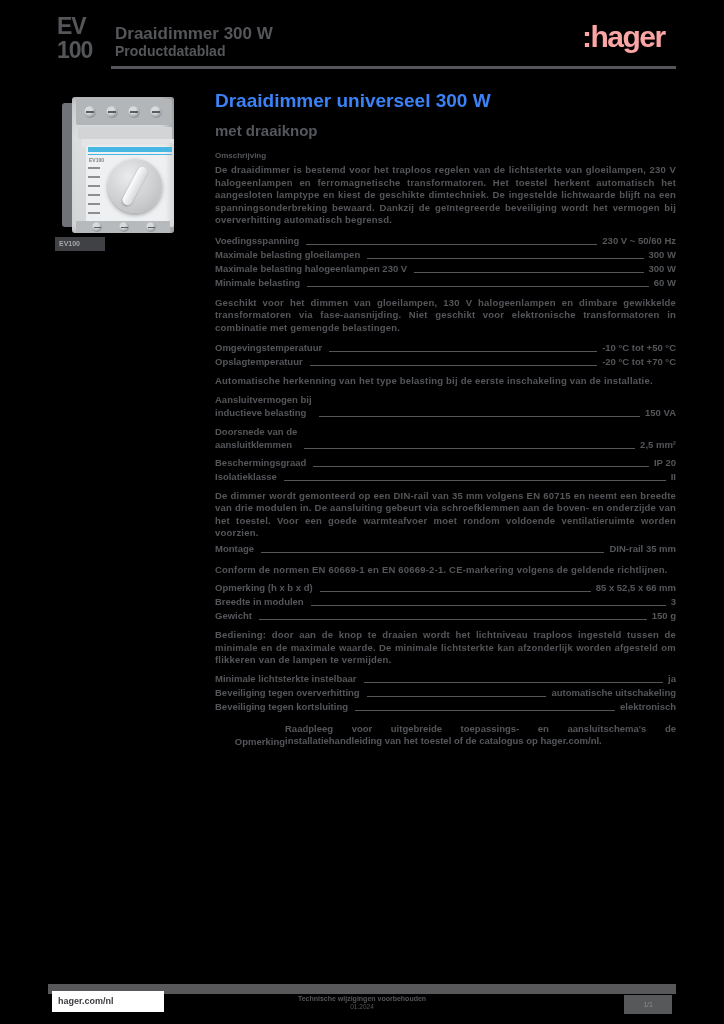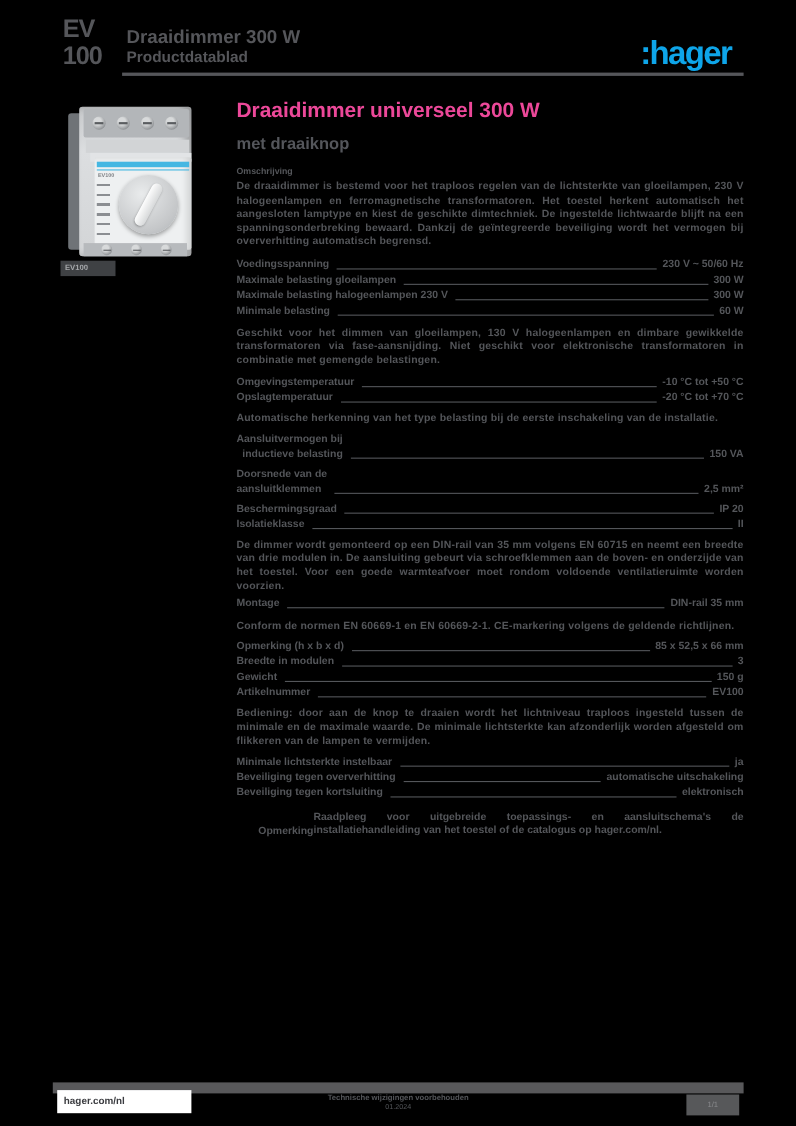--- a/index.html
+++ b/index.html
@@ -4,22 +4,22 @@
 <style>
   html,body{margin:0;padding:0;background:#000;}
   #canvas{position:relative;width:724px;height:1024px;background:#000;overflow:hidden;
           font-family:"Liberation Sans",sans-serif;color:#54565A;}
   
   .ref-blob{position:absolute;left:57px;top:14px;font-weight:900;font-size:23px;line-height:24px;
             letter-spacing:-1px;color:#55565A;}
   .doc-title{position:absolute;left:115px;top:24px;font-size:17px;font-weight:700;color:#55565A;}
   .doc-subtitle{position:absolute;left:115px;top:43px;font-size:14px;font-weight:700;color:#55565A;}
   .head-rule{position:absolute;left:111px;top:66px;width:565px;height:3px;background:#55565A;}
-  .logo{position:absolute;left:582px;top:20px;font-size:30px;font-weight:800;color:#0ea5e9;
-        letter-spacing:-1.5px;line-height:34px;margin-top:12px;}
+  .logo{position:absolute;left:582px;top:20px;font-size:30px;font-weight:800;color:#fca5a5;
+        letter-spacing:-1.5px;line-height:34px;}
   
   .photo{position:absolute;left:62px;top:95px;width:118px;height:140px;}
   .photo .clip{position:absolute;left:0;top:8px;width:16px;height:124px;background:#6F7377;border-radius:3px 0 0 3px;}
   .photo .body{position:absolute;left:10px;top:2px;width:102px;height:136px;border-radius:3px;
                background:linear-gradient(180deg,#c7c9cb,#dcdee0 30%,#d3d5d7);box-shadow:inset -6px 0 8px rgba(0,0,0,.25);}
   .photo .terms-top{position:absolute;left:14px;top:4px;width:96px;height:26px;background:#b3b6b9;border-radius:2px;}
   .photo .terms-bot{position:absolute;left:14px;top:126px;width:94px;height:12px;background:#b7babd;}
   .screw{position:absolute;border-radius:50%;background:radial-gradient(circle at 40% 35%,#d8dadb 30%,#8d9093 75%);}
   .screw:after{content:"";position:absolute;left:15%;top:45%;width:70%;height:10%;background:#5a5d60;}
   .photo .step1{position:absolute;left:16px;top:32px;width:94px;height:12px;background:#d2d4d6;}
@@ -33,35 +33,35 @@
                 background:repeating-linear-gradient(180deg,#8b8e92 0 2px,transparent 2px 9px);}
   .photo .knob{position:absolute;left:46px;top:64px;width:54px;height:54px;border-radius:50%;
                background:radial-gradient(circle at 38% 32%,#e9ebec,#c4c6c8 70%,#aab0b4);
                box-shadow:0 2px 4px rgba(0,0,0,.35);}
   .photo .pointer{position:absolute;left:68px;top:70px;width:10px;height:42px;border-radius:5px;
                   background:linear-gradient(90deg,#fdfdfd,#d7d9da);transform:rotate(28deg);box-shadow:0 1px 2px rgba(0,0,0,.3);}
   .photo-label{position:absolute;left:55px;top:237px;width:50px;height:14px;background:#3F4144;
                color:#A6A8AB;font-size:7px;font-weight:700;line-height:14px;padding-left:4px;box-sizing:border-box;}
   
   .main{position:absolute;left:215px;top:90px;width:461px;}
-  .title1{font-size:19px;line-height:22px;font-weight:700;color:#ec4899;}
+  .title1{font-size:19px;line-height:22px;font-weight:700;color:#3b82f6;}
   .title2{font-size:15px;line-height:18px;font-weight:700;color:#54565B;margin-top:10px;}
   .section-label{font-size:8px;font-weight:800;margin-top:11px;}
   .blk{font-size:9.5px;color:#54565A;}
   .para,.band{font-weight:700;line-height:12.5px;letter-spacing:.2px;text-align:justify;margin-top:3px;}
   .band{white-space:nowrap;overflow:hidden;}
   .row,.rowml,.note{display:flex;align-items:flex-end;line-height:13px;margin-top:1px;font-weight:700;}
   .row .lbl,.rowml .lbl{white-space:pre-line;}
   .leader{flex:1;border-bottom:1.6px solid #54565A;margin:0 5px 2px 7px;min-width:20px;}
   .val{white-space:nowrap;}
   .note .lbl{min-width:70px;font-weight:800;text-align:right;}
   .note .txt{flex:1;font-weight:700;line-height:12.5px;text-align:justify;}
   
   .foot-bar{position:absolute;left:48px;top:984px;width:628px;height:10px;background:#58585A;}
-  .foot-site{position:absolute;left:52px;top:991px;width:122px;height:21px;background:#ffffff;
+  .foot-site{position:absolute;left:52px;top:991px;width:112px;height:21px;background:#ffffff;
              color:#3A3B3F;font-size:9px;font-weight:700;line-height:21px;padding-left:6px;box-sizing:border-box;}
   .foot-center{position:absolute;left:262px;top:995px;width:200px;text-align:center;color:#54565A;}
   .foot-center .l1{font-size:7px;font-weight:700;}
   .foot-center .l2{font-size:6.5px;margin-top:1px;}
   .foot-page{position:absolute;left:624px;top:995px;width:48px;height:19px;background:#57585A;
              color:#8A8B8E;font-size:7px;line-height:19px;text-align:center;}
 </style>
 </head>
 <body>
 
@@ -128,21 +128,21 @@
           <span class="lbl">Omgevingstemperatuur</span>
           <span class="leader"></span>
           <span class="val">-10 °C tot +50 °C</span>
         </div>
         <div class="blk row">
           <span class="lbl">Opslagtemperatuur</span>
           <span class="leader"></span>
           <span class="val">-20 °C tot +70 °C</span>
         </div>
         <div class="blk band" style="margin-top: 7px;">Automatische herkenning van het type belasting bij de eerste inschakeling van de installatie.</div>
-        <div class="blk rowml" style="margin-top: 5px; text-align: right;">
+        <div class="blk rowml" style="margin-top: 5px;">
           <span class="lbl">Aansluitvermogen bij
 inductieve belasting</span>
           <span class="leader"></span>
           <span class="val">150 VA</span>
         </div>
         <div class="blk rowml" style="margin-top: 6px;">
           <span class="lbl">Doorsnede van de
 aansluitklemmen</span>
           <span class="leader"></span>
           <span class="val">2,5 mm²</span>
@@ -171,25 +171,20 @@
         </div>
         <div class="blk row">
           <span class="lbl">Breedte in modulen</span>
           <span class="leader"></span>
           <span class="val">3</span>
         </div>
         <div class="blk row">
           <span class="lbl">Gewicht</span>
           <span class="leader"></span>
           <span class="val">150 g</span>
-        </div>
-        <div class="blk row">
-          <span class="lbl">Artikelnummer</span>
-          <span class="leader"></span>
-          <span class="val">EV100</span>
         </div>
         <div class="blk para" style="margin-top: 7px;">Bediening: door aan de knop te draaien wordt het lichtniveau traploos ingesteld tussen de minimale en de maximale waarde. De minimale lichtsterkte kan afzonderlijk worden afgesteld om flikkeren van de lampen te vermijden.</div>
         <div class="blk row" style="margin-top: 5px;">
           <span class="lbl">Minimale lichtsterkte instelbaar</span>
           <span class="leader"></span>
           <span class="val">ja</span>
         </div>
         <div class="blk row">
           <span class="lbl">Beveiliging tegen oververhitting</span>
           <span class="leader"></span>

